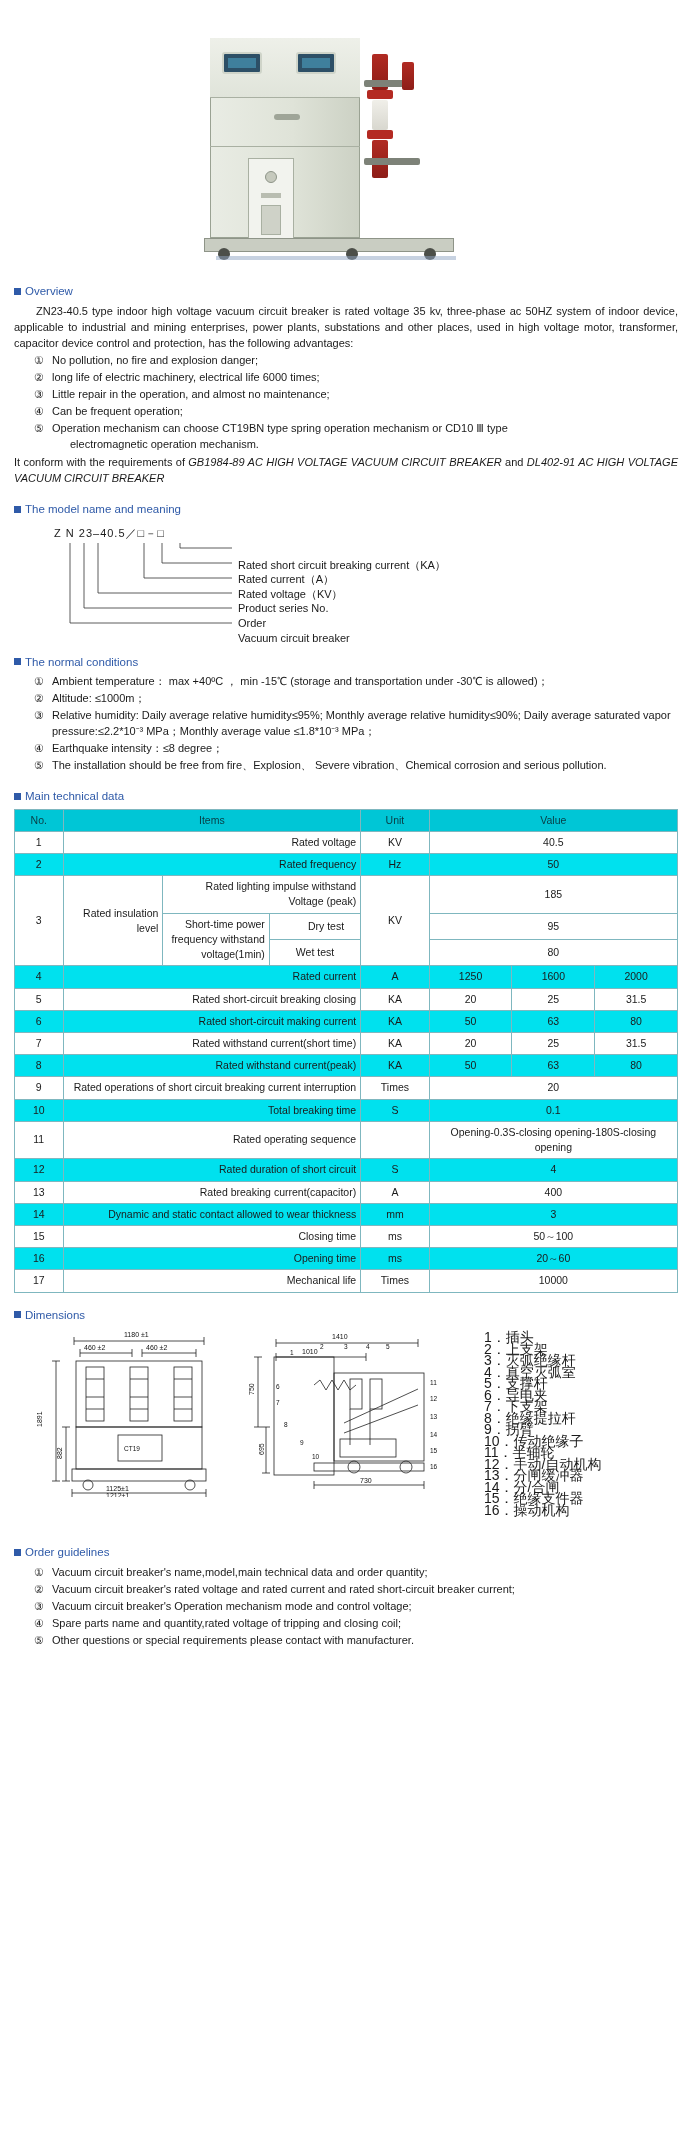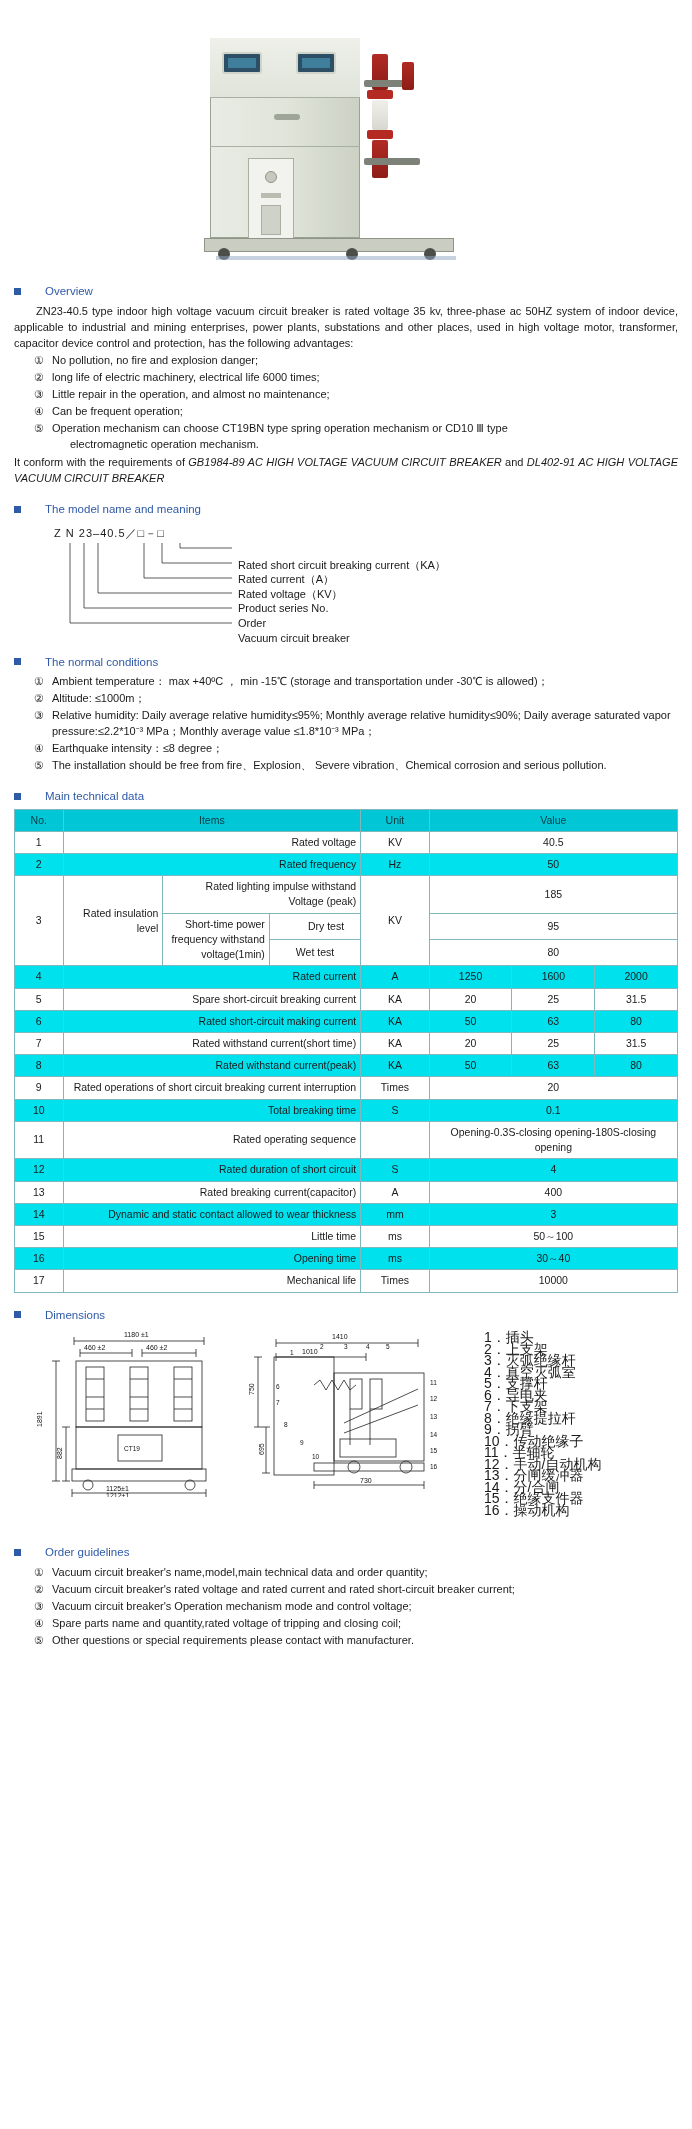--- a/index.html
+++ b/index.html
@@ -50,21 +50,21 @@
   .wheel { position:absolute; width:12px; height:12px; border-radius:50%; background:#4c4f49; top:230px; }
   .wheel.w1 { left:22px; } .wheel.w2 { left:150px; } .wheel.w3 { left:228px; }
   .pole { position:absolute; width:16px; border-radius:2px; }
   .pole-red { background: linear-gradient(180deg,#b12b23,#8d1d17); }
   .pole-white { background: linear-gradient(180deg,#f0efe9,#d8d7cf); }
   .insul { position:absolute; width:26px; height:9px; background:#b42a22; border-radius:2px; }
   .arm { position:absolute; height:7px; background:#7d8278; border-radius:2px; }
   .shadow { position:absolute; left:20px; top:238px; width:240px; height:4px; background:#8fa6c4; opacity:.5; }
 
   
-  .sec-head { display:flex; align-items:center; gap:24px; margin: 14px 0 4px 0; }
+  .sec-head { display:flex; align-items:center; gap:4px; margin: 14px 0 4px 0; }
   .sq { width:7px; height:7px; background:#2f5aa8; display:inline-block; }
   .sec-title { color:#2f5aa8; font-size:11.5px; }
 
   p.body { margin: 2px 0; text-align: justify; }
   .indent { text-indent: 22px; }
   ol.circ { list-style:none; margin:2px 0 2px 0; padding-left: 20px; }
   ol.circ li { position:relative; padding-left: 18px; margin: 1px 0; }
   ol.circ li .num { position:absolute; left:0; top:0; }
   .sub { padding-left: 18px; display:block; }
   .ital { font-style: italic; }
@@ -237,21 +237,21 @@
       <tr class="hl">
         <td>4</td>
         <td class="left" colspan="3">Rated current</td>
         <td>A</td>
         <td style="width:58px;">1250</td>
         <td style="width:58px;">1600</td>
         <td style="width:58px;">2000</td>
       </tr>
       <tr>
         <td>5</td>
-        <td class="left" colspan="3">Spare short-circuit breaking current</td>
+        <td class="left" colspan="3">Rated short-circuit breaking closing</td>
         <td>KA</td>
         <td>20</td>
         <td>25</td>
         <td>31.5</td>
       </tr>
       <tr class="hl">
         <td>6</td>
         <td class="left" colspan="3">Rated short-circuit making current</td>
         <td>KA</td>
         <td>50</td>
@@ -305,29 +305,29 @@
         <td colspan="3">400</td>
       </tr>
       <tr class="hl">
         <td>14</td>
         <td class="left" colspan="3">Dynamic and static contact allowed to wear thickness</td>
         <td>mm</td>
         <td colspan="3">3</td>
       </tr>
       <tr>
         <td>15</td>
-        <td class="left" colspan="3">Little time</td>
+        <td class="left" colspan="3">Closing time</td>
         <td>ms</td>
         <td colspan="3">50～100</td>
       </tr>
       <tr class="hl">
         <td>16</td>
         <td class="left" colspan="3">Opening time</td>
         <td>ms</td>
-        <td colspan="3">30～40</td>
+        <td colspan="3">20～60</td>
       </tr>
       <tr>
         <td>17</td>
         <td class="left" colspan="3">Mechanical life</td>
         <td>Times</td>
         <td colspan="3">10000</td>
       </tr>
     </tbody>
   </table>
 

